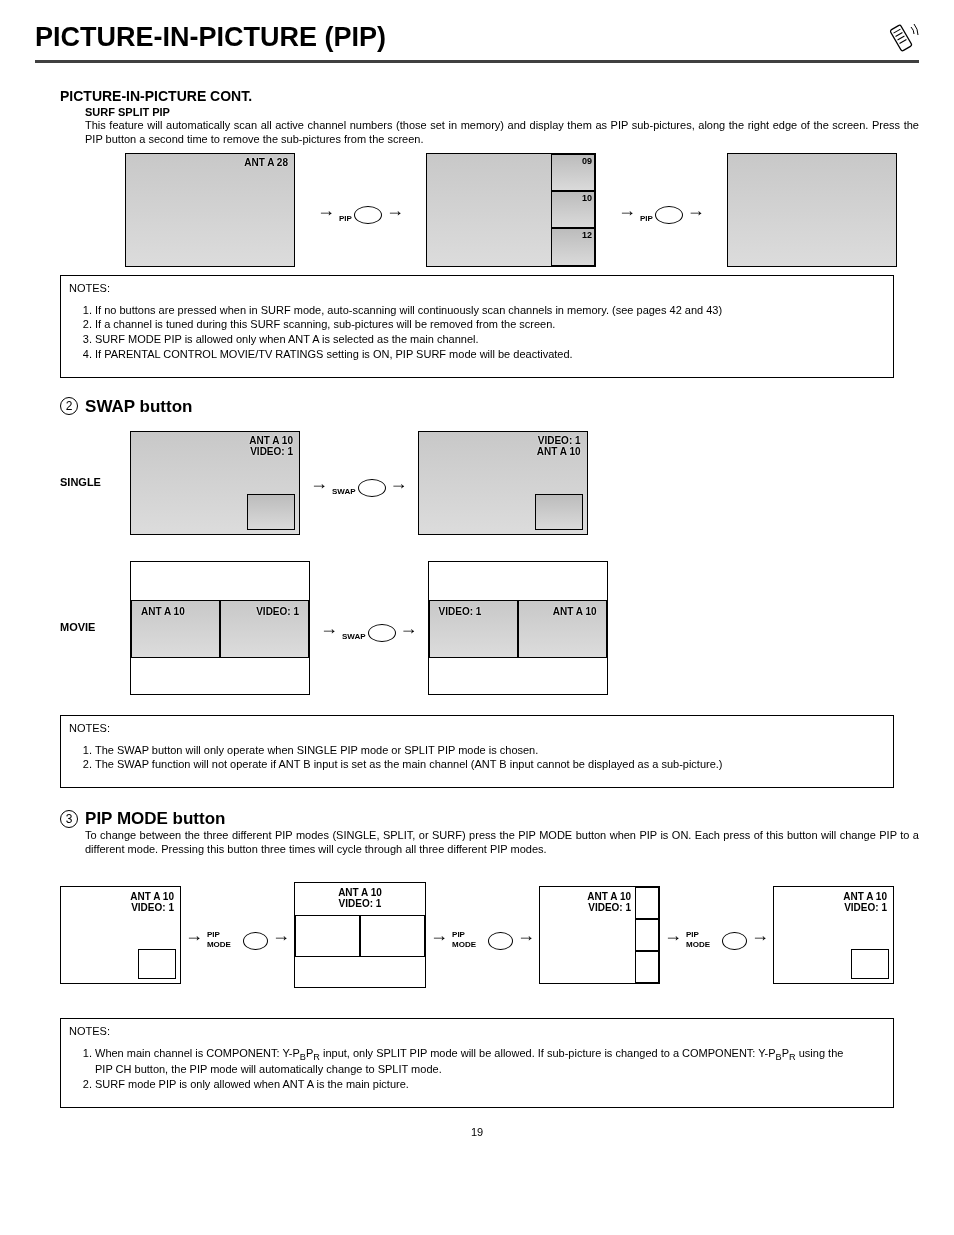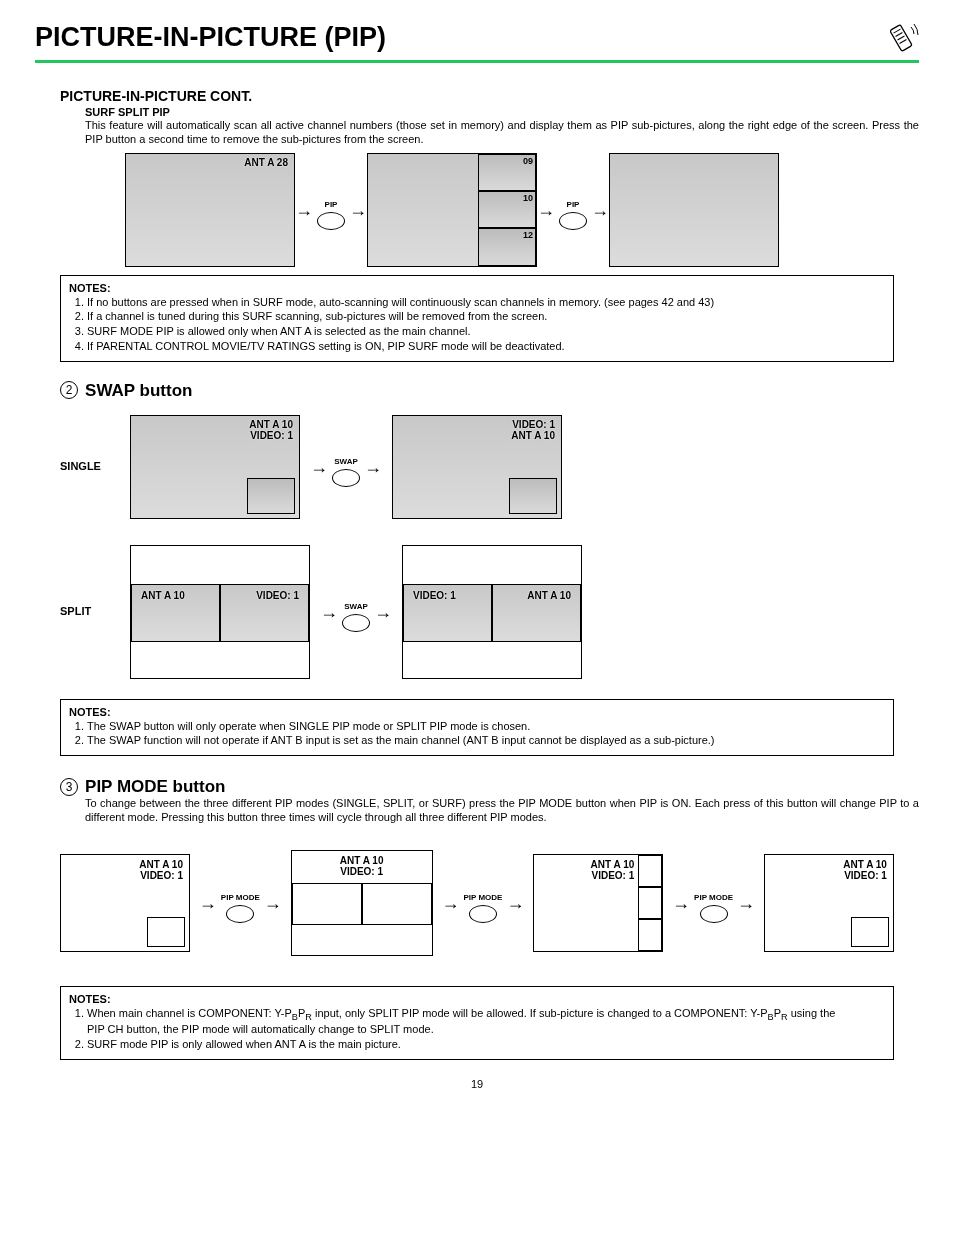--- a/index.html
+++ b/index.html
@@ -9,21 +9,21 @@
     font-size: 11px;
     color: #000;
     width: 954px;
     box-sizing: border-box;
     line-height: 1.25;
   }
   .header {
     display: flex;
     justify-content: space-between;
     align-items: center;
-    border-bottom: 3px solid #22c55e;
+    border-bottom: 3px solid #404040;
     padding-bottom: 4px;
     margin-bottom: 25px;
   }
   .header h1 {
     font-size: 27px;
     font-weight: bold;
     margin: 0;
     letter-spacing: 0;
   }
   .remote-icon {
@@ -46,28 +46,28 @@
     text-align: justify;
     font-size: 11px;
   }
   .notes-box {
     border: 1px solid #000;
     margin: 8px 25px 18px 25px;
     padding: 6px 8px;
     font-size: 11px;
   }
   .notes-box .notes-label {
-    font-weight: bold;
+    font-weight: normal;
     display: inline-block;
     width: 55px;
     vertical-align: top;
   }
   .notes-box ol {
     display: inline-block;
-    margin: 0;
+    margin: 8px;
     padding-left: 18px;
     width: 760px;
     vertical-align: top;
   }
   .notes-box li {
     margin-bottom: 1px;
   }
   .circled {
     display: inline-block;
     width: 16px;
@@ -85,21 +85,21 @@
   .step-title {
     font-weight: bold;
     font-size: 17px;
     vertical-align: middle;
   }
   .diagram-row {
     display: flex;
     align-items: center;
     justify-content: flex-start;
     margin: 6px 0 6px 25px;
-    gap: 0;
+    gap: 22px;
   }
   .tv-frame {
     border: 1.5px solid #000;
     position: relative;
     background: #fff;
     box-sizing: border-box;
   }
   .tv-large { width: 170px; height: 114px; }
   .tv-med  { width: 170px; height: 104px; }
   .tv-split{ width: 180px; height: 134px; position: relative; }
@@ -119,43 +119,43 @@
   }
   .pip-sub {
     position: absolute;
     border: 1px solid #000;
     background: linear-gradient(180deg,#bcbcbc,#dadada);
     box-sizing: border-box;
   }
   .side-strip {
     position: absolute;
     right: 0; top: 0;
-    width: 58px; height: 100%;
+    width: 44px; height: 100%;
     display: flex; flex-direction: column;
   }
   .side-strip .cell {
     border: 1px solid #000;
     flex: 1;
     background: linear-gradient(180deg,#bcbcbc,#dadada);
     position: relative;
   }
   .side-strip .cell .num {
     position: absolute;
     top: 1px; right: 2px;
     font-weight: bold;
     font-size: 9px;
   }
   .arrow {
     font-size: 18px;
     line-height: 1;
   }
   .btn-group {
     display: flex;
-    flex-direction: column;
-    align-items: center;
+    flex-direction: row;
+    align-items: flex-end;
     gap: 2px;
     margin-top: 10px;
   }
   .btn-label {
     font-size: 8px;
     font-weight: bold;
   }
   .btn-oval {
     width: 26px;
     height: 16px;
@@ -320,21 +320,21 @@
         <div class="gray-img"></div>
         <div class="overlay-text" style="right:6px; top:3px; text-align:right;">
           <span>VIDEO: 1</span><br>
           <span>ANT  A 10</span>
         </div>
         <div class="pip-sub" style="right:4px; bottom:4px; width:48px; height:36px;"></div>
       </div>
     </div>
 
     <div class="swap-row">
-      <div class="row-label">SPLIT</div>
+      <div class="row-label">MOVIE</div>
       <div class="tv-frame tv-split">
         <div class="split-half" style="left:0; top:38px; height:58px;"></div>
         <div class="split-half" style="left:50%; top:38px; height:58px;"></div>
         <div class="overlay-text" style="left:10px; top:44px;">ANT A 10</div>
         <div class="overlay-text" style="right:10px; top:44px;">VIDEO: 1</div>
       </div>
       <div class="flow">
         <span class="arrow">→</span>
         <div class="btn-group">
           <span class="btn-label">SWAP</span>

